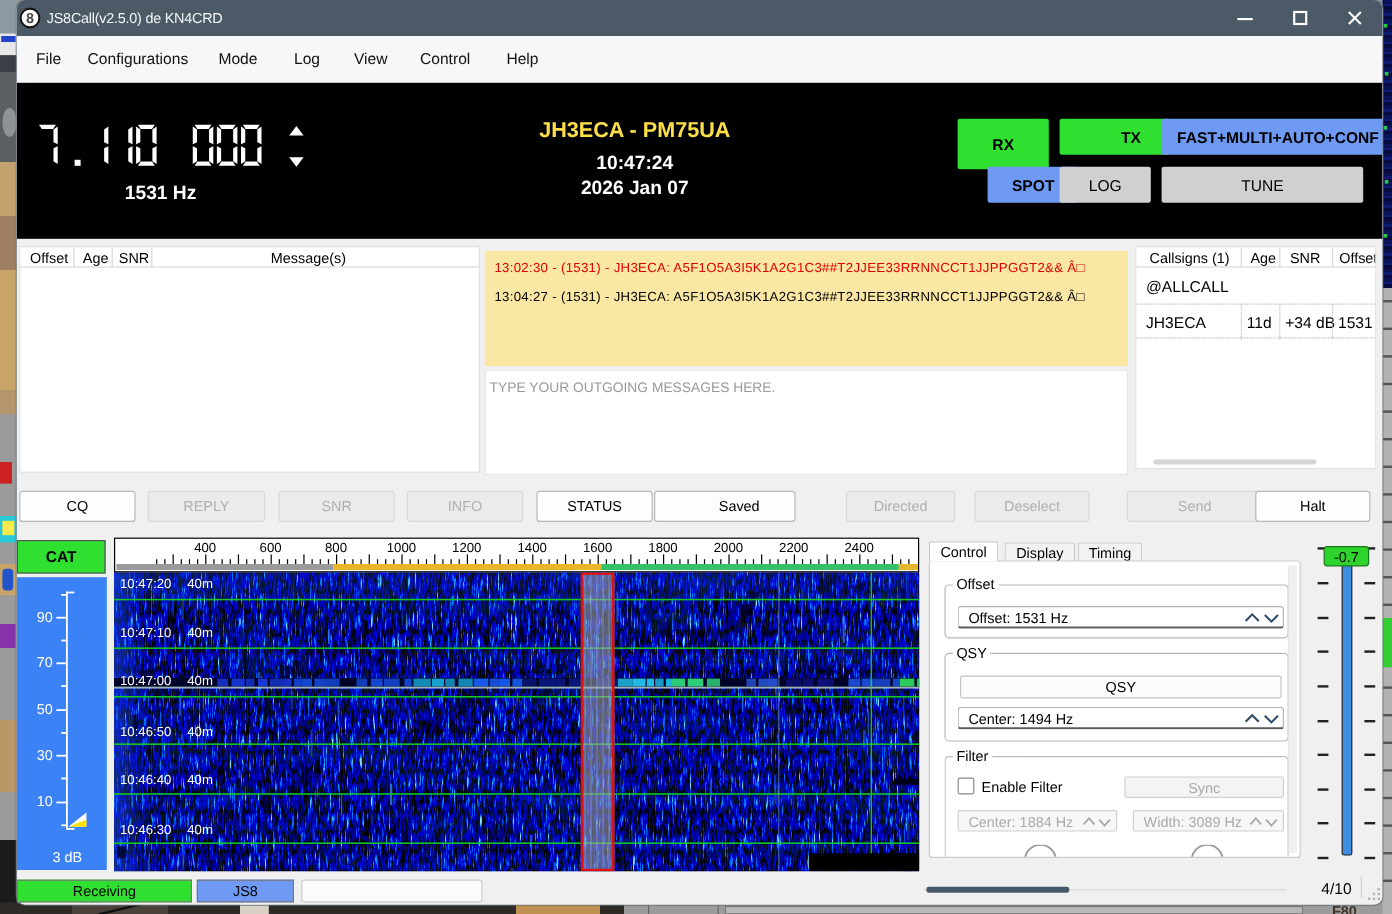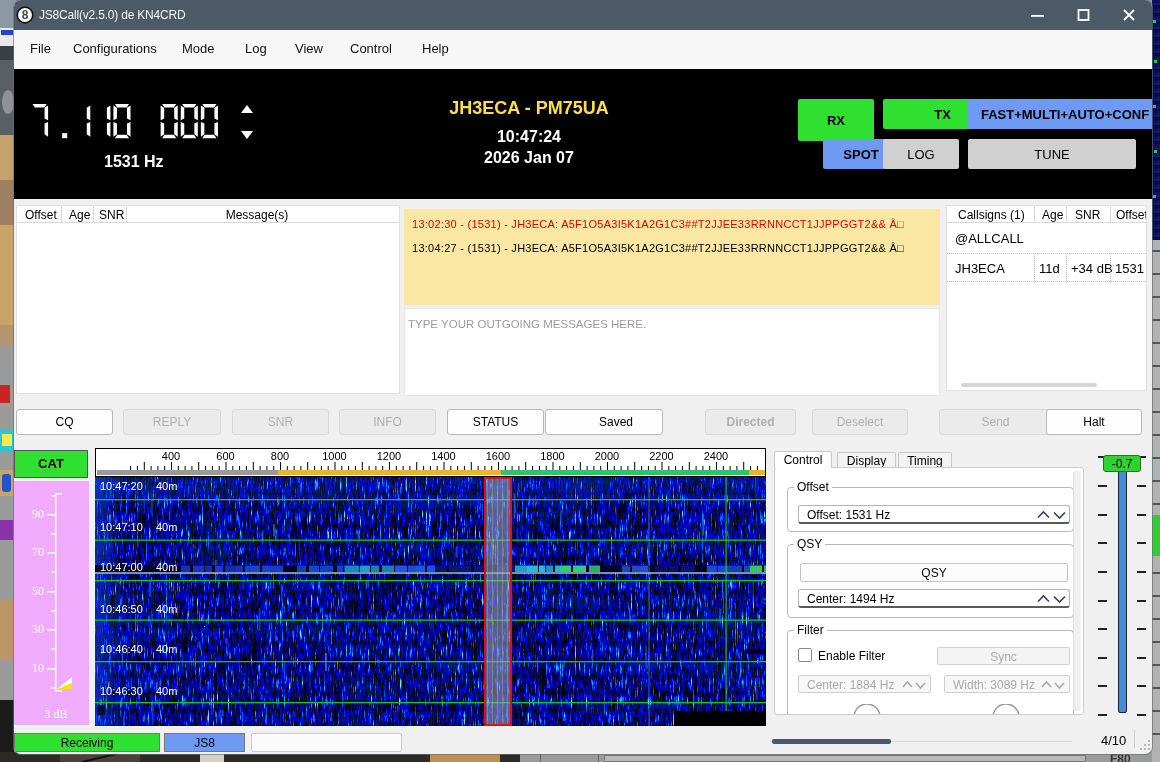--- a/index.html
+++ b/index.html
@@ -203,27 +203,27 @@
   </div>
   <div style="position:absolute;left:14px;bottom:3px;width:136px;height:4px;background:#d4d4d4;border-radius:2px;"></div>
 </div>
 
   <div class="rowbtn" style="left:2px;width:97px;">CQ</div>
   <div class="rowbtn dis" style="left:109px;width:98px;">REPLY</div>
   <div class="rowbtn dis" style="left:218px;width:97px;">SNR</div>
   <div class="rowbtn dis" style="left:325px;width:97px;">INFO</div>
   <div class="rowbtn" style="left:433px;width:97px;">STATUS</div>
   <div class="rowbtn" style="left:531px;width:118px;padding-left:24px;">Saved</div>
-  <div class="rowbtn dis" style="left:691px;width:91px;font-weight:bold;">Directed</div>
+  <div class="rowbtn dis" style="left:691px;width:91px;">Directed</div>
   <div class="rowbtn dis" style="left:798px;width:96px;">Deselect</div>
   <div class="rowbtn dis" style="left:925px;width:113px;">Send</div>
   <div class="rowbtn" style="left:1032px;width:96px;">Halt</div>
 
 <div class="abs" style="left:0px;top:450px;width:74px;height:28px;background:#30e030;border:1px solid #555;font-size:13px;font-weight:bold;text-align:center;padding-top:5px;">CAT</div>
-<div class="abs" style="left:0px;top:481px;width:75px;height:244px;background:#f0abfc;font-family:Liberation Serif, serif;">
+<div class="abs" style="left:0px;top:481px;width:75px;height:244px;background:#3b82f6;">
   <svg width="75" height="245">
           <rect x="41" y="12" width="1.5" height="198" fill="#fff"></rect>
 <rect x="41" y="12" width="7" height="1.5" fill="#fff"></rect>
 <rect x="41" y="209" width="7" height="1.5" fill="#fff"></rect>
 <rect x="33" y="33" width="8" height="1.5" fill="#fff"></rect>
 <text x="30" y="37" font-size="12" text-anchor="end" fill="#fff">90</text>
 <rect x="33" y="71" width="8" height="1.5" fill="#fff"></rect>
 <text x="30" y="75" font-size="12" text-anchor="end" fill="#fff">70</text>
 <rect x="33" y="110" width="8" height="1.5" fill="#fff"></rect>
 <text x="30" y="114" font-size="12" text-anchor="end" fill="#fff">50</text>

